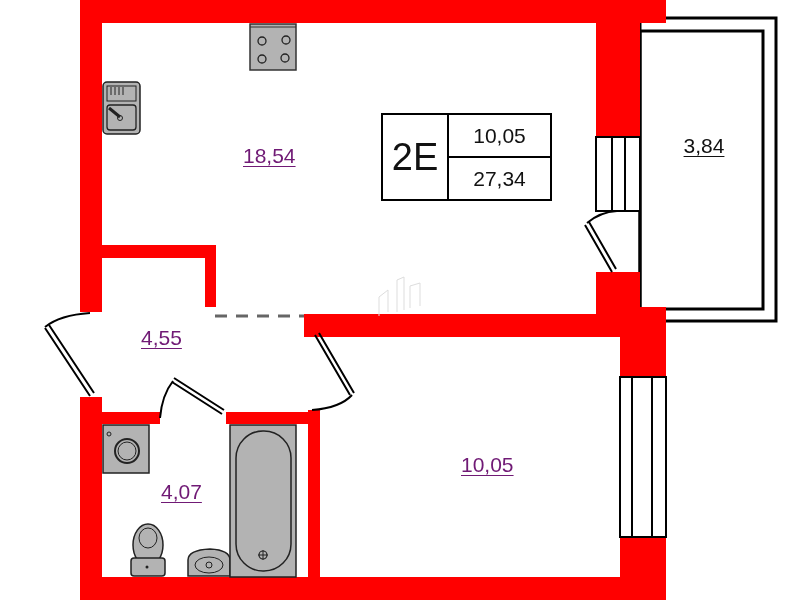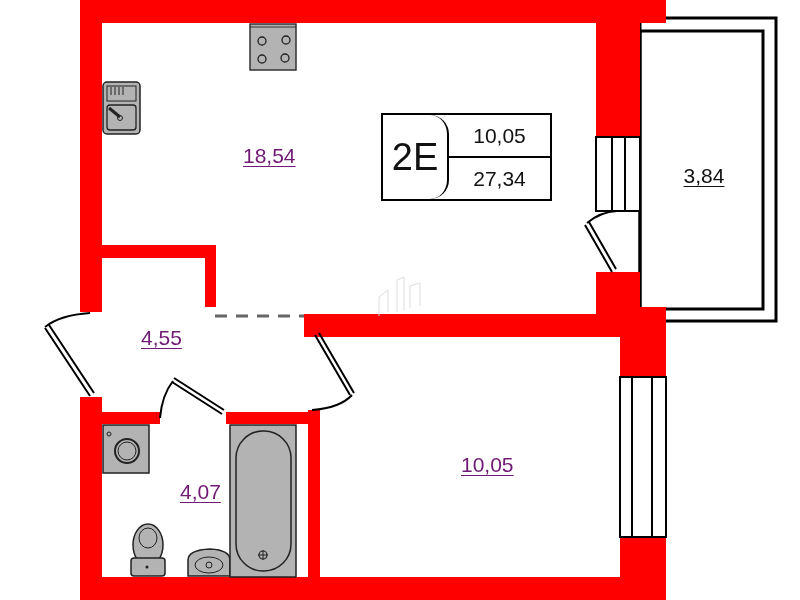--- a/index.html
+++ b/index.html
@@ -2,21 +2,21 @@
 <html><head>
 <meta charset="utf-8">
 <style>
   html, body { margin: 0; padding: 0; background: #ffffff; }
   body { width: 800px; height: 600px; position: relative; overflow: hidden; font-family: "Liberation Sans", sans-serif; }
   svg { position: absolute; left: 0; top: 0; }
   .area-label { position: absolute; font-family: "Liberation Sans", sans-serif; font-size: 21px; color: #701a75; text-decoration: underline; text-underline-offset: 3px; text-decoration-thickness: 1px; white-space: nowrap; line-height: 1; }
   .balcony-label { position: absolute; font-family: "Liberation Sans", sans-serif; font-size: 21px; color: #111; text-align: center; line-height: 1.15; }
   .balcony-label span { display: block; text-decoration: underline; text-underline-offset: 3px; text-decoration-thickness: 1px; }
   .info-box { position: absolute; left: 381px; top: 113px; width: 171px; height: 88px; border: 2px solid #000; box-sizing: border-box; display: flex; background: #fff; }
-  .info-type { width: 64px; border-right: 2px solid #000; display: flex; align-items: center; justify-content: center; font-size: 38px; color: #111; border-radius: 19px; }
+  .info-type { width: 64px; border-right: 2px solid #000; display: flex; align-items: center; justify-content: center; font-size: 38px; color: #111; }
   .info-rows { flex: 1; display: flex; flex-direction: column; }
   .info-row { flex: 1; display: flex; align-items: center; justify-content: center; font-size: 21px; color: #111; border-bottom: 2px solid #000; }
   .info-row:last-child { border-bottom: none; }
 </style>
 </head>
 <body>
 
 <svg width="800" height="600" viewBox="0 0 800 600">
 
   <g fill="none" stroke="#000" stroke-width="3">
@@ -141,17 +141,17 @@
 <div class="info-box">
   <div class="info-type">2E</div>
   <div class="info-rows">
     <div class="info-row">10,05</div>
     <div class="info-row">27,34</div>
   </div>
 </div>
 
 <div class="area-label" style="left:243px; top:145px;">18,54</div>
 <div class="area-label" style="left:141px; top:327px;">4,55</div>
-<div class="area-label" style="left:180px; top:481px;">4,07</div>
+<div class="area-label" style="left:161px; top:481px;">4,07</div>
 <div class="area-label" style="left:461px; top:454px;">10,05</div>
-<div class="balcony-label" style="left:664px; top:164px; width:80px;">
+<div class="balcony-label" style="left:664px; top:134px; width:80px;">
   <span>3,84</span>
 </div>
 
 </body></html>

